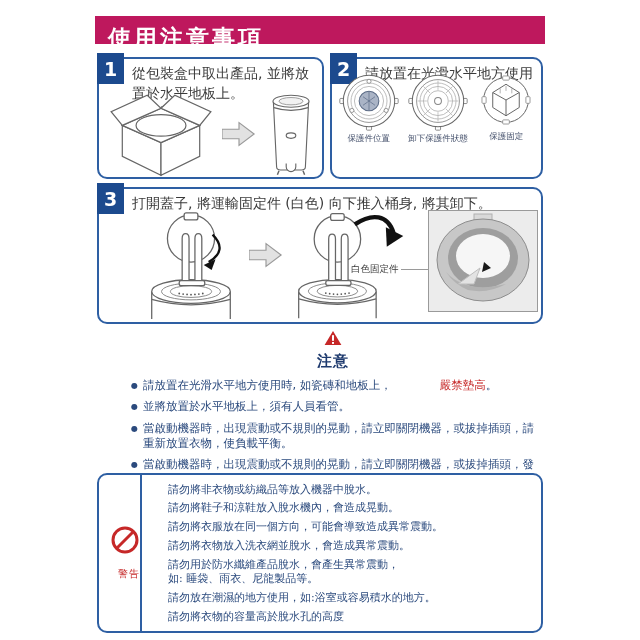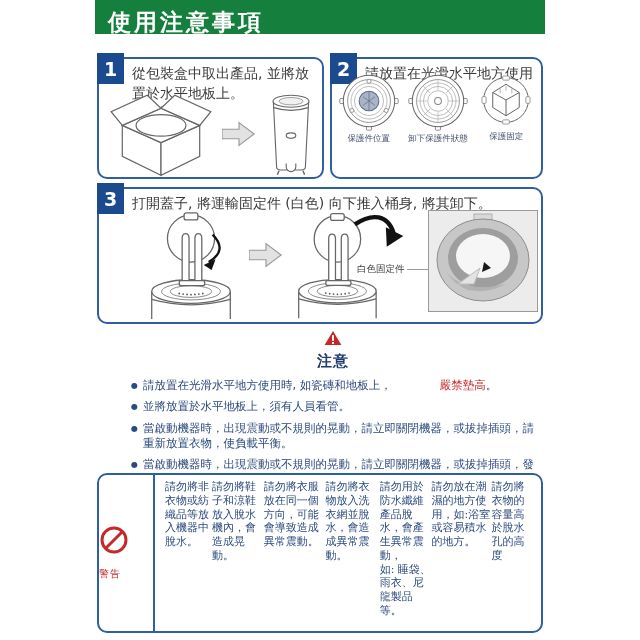--- a/index.html
+++ b/index.html
@@ -1,21 +1,21 @@
 <!DOCTYPE html>
 <html><head>
 <meta charset="utf-8">
 <style>
   * { margin:0; padding:0; box-sizing:border-box; }
   html,body { background:#ffffff; }
   body { font-family:"DejaVu Sans","Liberation Sans",sans-serif; }
   #page { position:relative; width:640px; height:640px; background:#fff; overflow:hidden; }
 
   
-  .header { position:absolute; left:95px; top:0; width:450px; height:34px; background:#15803d; }
+  .header { position:absolute; left:95px; top:16px; width:450px; height:28px; background:#be185d; }
   .header-title { color:#fff; font-size:23px; font-weight:bold; letter-spacing:3px; padding:7px 0 0 13px; }
 
   
   .stepbox { position:absolute; border:2px solid #2e5fa3; border-radius:10px; background:#fff; }
   .step1 { left:97px; top:57px; width:227px; height:122px; }
   .step2 { left:330px; top:57px; width:213px; height:122px; }
   .step3 { left:97px; top:187px; width:446px; height:137px; }
   .badge { position:absolute; left:-2px; top:-6px; width:27px; height:31px; background:#1c4a8e;
            color:#fff; font-weight:bold; font-size:19px; display:flex; align-items:center; justify-content:center; }
   .step-text { position:absolute; left:33px; top:5px; right:6px; font-size:14px; color:#3a3a3a;
@@ -24,41 +24,41 @@
   .step1-art { position:absolute; left:8px; top:30px; width:212px; height:90px;
                display:flex; align-items:center; justify-content:space-between; }
 
   .step2-figs { position:absolute; left:2px; top:12px; width:206px; display:flex; justify-content:space-around; }
   .fig { display:flex; flex-direction:column; align-items:center; }
   .fig-caption { font-size:8.5px; color:#44506b; margin-top:2px; white-space:nowrap; }
 
   .s3-draw1 { position:absolute; left:42px; top:22px; }
   .s3-arrow { position:absolute; left:150px; top:52px; }
   .s3-draw2 { position:absolute; left:190px; top:22px; }
-  .s3-callout { position:absolute; left:258px; top:74px; display:flex; align-items:center; }
+  .s3-callout { position:absolute; left:252px; top:74px; display:flex; align-items:center; }
   .s3-callout-label { font-size:9.5px; color:#3a3a3a; white-space:nowrap; }
   .s3-callout-line { display:inline-block; width:28px; height:1px; background:#9a9a9a; margin-left:2px; }
   .s3-photo { position:absolute; left:329px; top:21px; }
 
   
   .caution { position:absolute; left:122px; top:330px; width:422px; }
   .caution-head { display:flex; align-items:center; gap:6px;flex-direction:column; }
   .caution-title { font-size:15px; font-weight:bold; color:#1e3a6e; letter-spacing:1px; }
   .caution-list { margin-top:7px; padding-left:9px; }
   .bullet { display:flex; font-size:11.5px; color:#2b4a7d; line-height:1.33; margin-bottom:6px; }
   .dot { font-size:8px; margin-right:5px; padding-top:3px; flex:0 0 auto; }
   .red { color:#c62828;padding-left:48px; }
 
   
   .wtable { position:absolute; left:97px; top:473px; width:446px; height:160px;
             border:2px solid #2e5fa3; border-radius:10px; background:#fff; display:flex; overflow:hidden; }
-  .wleft { width:56px; border-right:2px solid #2e5fa3; display:flex; flex-direction:column;
-           align-items:flex-start; justify-content:center; gap:12px; flex:0 0 auto; }
+  .wleft { width:43px; border-right:2px solid #2e5fa3; display:flex; flex-direction:column;
+           align-items:flex-end; justify-content:center; gap:12px; flex:0 0 auto; }
   .wlabel { font-size:10px; color:#c62828; letter-spacing:1px; }
-  .wright { flex:1; padding:5px 10px; display:flex; flex-direction:row; justify-content:space-around; }
+  .wright { flex:1; padding:5px 26px; display:flex; flex-direction:column; justify-content:space-around; }
   .wrow { font-size:11px; color:#2b4a7d; line-height:1.25; white-space:pre-line; }
 
   svg { display:block; }
 </style>
 </head>
 <body>
 
 <div id="page">
 
   <div class="header">

